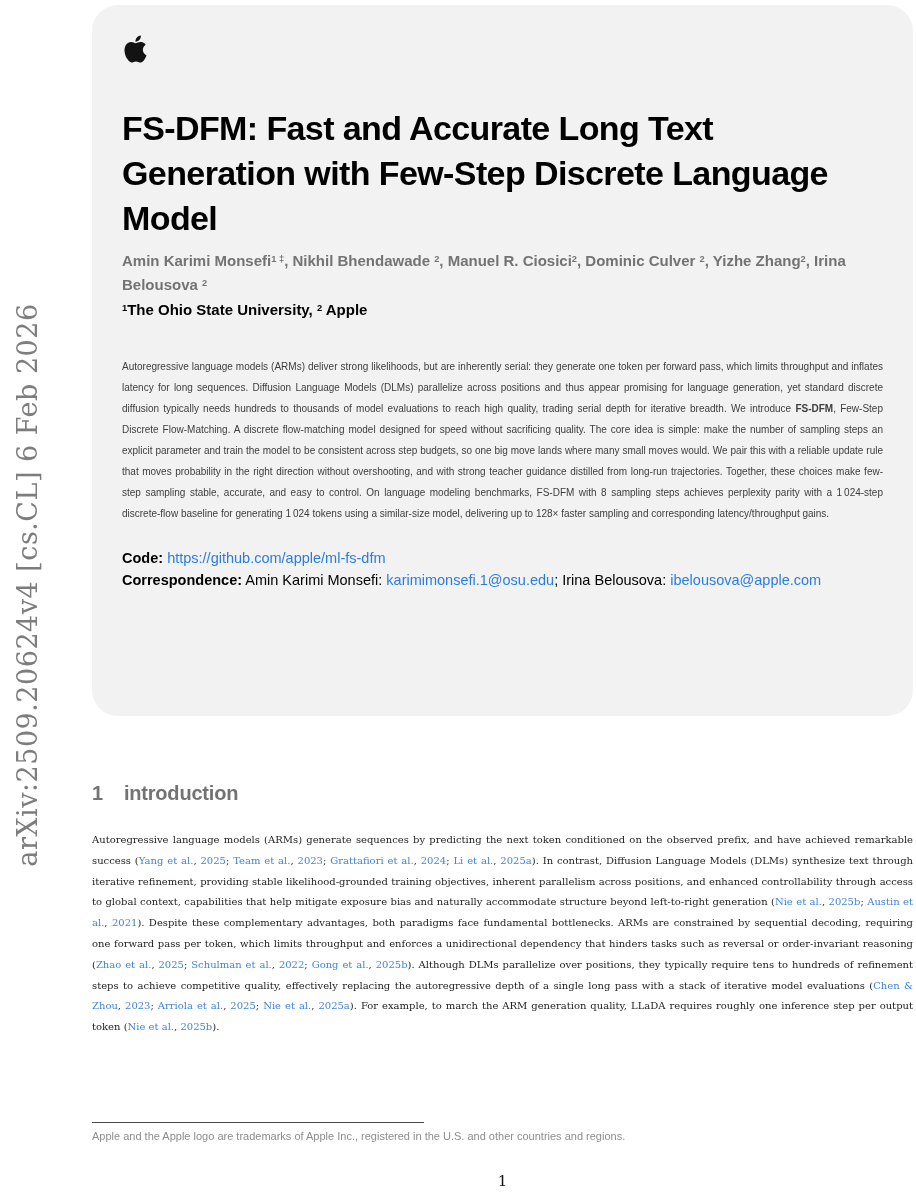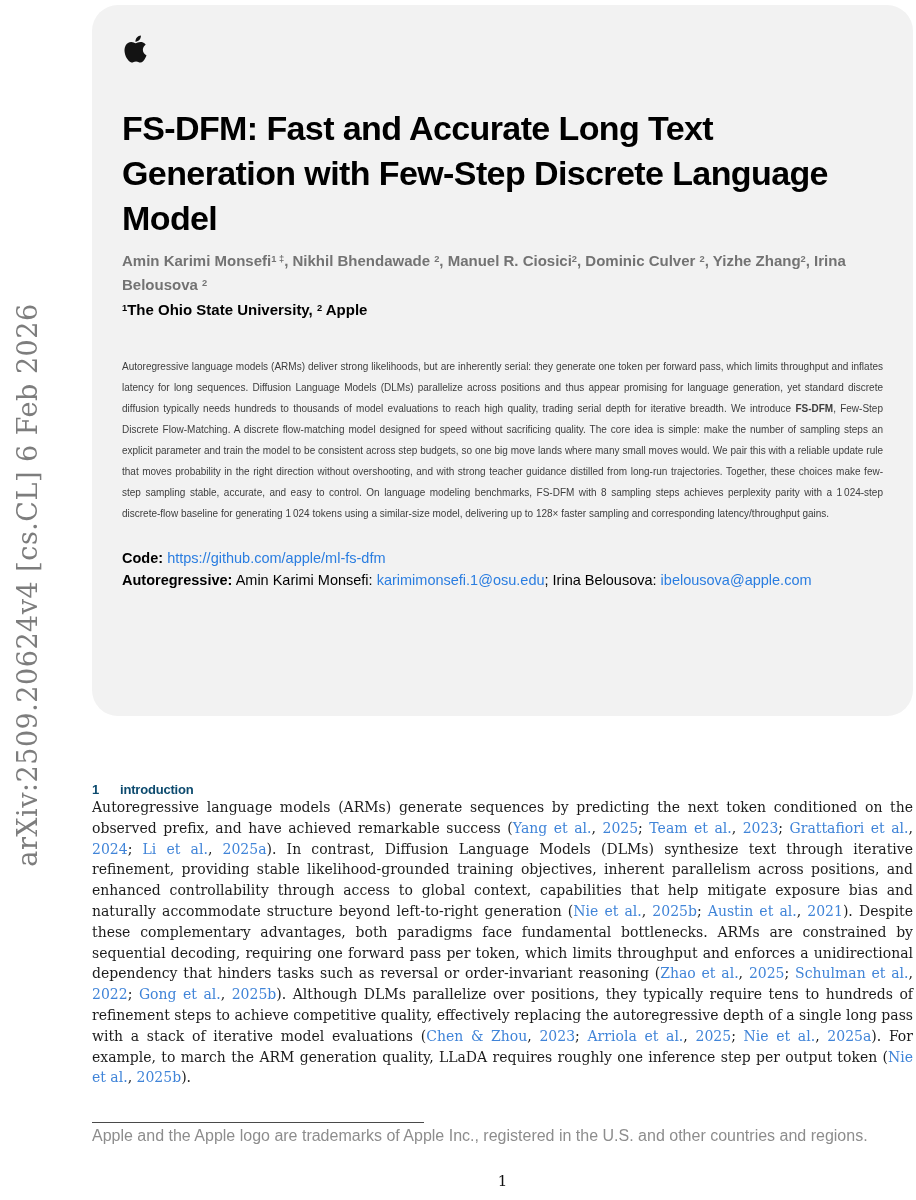--- a/index.html
+++ b/index.html
@@ -54,35 +54,36 @@
   .run-b{font-weight:700;}
   .run-sup{font-weight:700;font-size:0.62em;position:relative;top:-0.45em;}
   .run-link{color:var(--link);}
   .run-cite{color:var(--cite);}
 
   
   .main{
     position:absolute;left:92px;top:782px;width:821px;
   }
   .section-heading{
-    font-size:13px;font-weight:700;color:#0c4a6e;letter-spacing:-0.2px;
+    font-size:20px;font-weight:700;color:#737373;letter-spacing:-0.2px;
   }
   .section-heading .sec-num{margin-right:21px;}
   .body-paragraph{
+    margin-top:25px;
     font-family:"DejaVu Serif","Liberation Serif",serif;
-    font-size:14px;line-height:20.8px;color:var(--body-ink);
+    font-size:10px;line-height:20.8px;color:var(--body-ink);
     text-align:justify;
   }
 
   
   .footnote{
     position:absolute;left:92px;top:1122px;width:821px;
   }
   .footnote-rule{width:332px;border-top:1.5px solid #4a4a4a;margin-bottom:6px;}
-  .footnote-text{font-size:16px;color:var(--foot-gray);line-height:14px;}
+  .footnote-text{font-size:11px;color:var(--foot-gray);line-height:14px;}
 
   
   .page-number{
     position:absolute;left:92px;top:1172px;width:821px;text-align:center;
     font-family:"DejaVu Serif","Liberation Serif",serif;
     font-size:15px;color:#111;
   }
 </style>
 </head>
 <body>
@@ -100,21 +101,21 @@
 
   <div class="authors"><span class="run-b">Amin Karimi Monsefi</span><span class="run-sup">1 ‡</span><span class="run-b">, Nikhil Bhendawade </span><span class="run-sup">2</span><span class="run-b">, Manuel R. Ciosici</span><span class="run-sup">2</span><span class="run-b">, Dominic Culver </span><span class="run-sup">2</span><span class="run-b">, Yizhe Zhang</span><span class="run-sup">2</span><span class="run-b">, Irina Belousova </span><span class="run-sup">2</span></div>
 
   <div class="affiliations"><span class="run-sup">1</span><span class="run-b">The Ohio State University, </span><span class="run-sup">2</span><span class="run-b"> Apple</span></div>
 
 
   <div class="abstract"><span>Autoregressive language models (ARMs) deliver strong likelihoods, but are inherently serial: they generate one token per forward pass, which limits throughput and inflates latency for long sequences. Diffusion Language Models (DLMs) parallelize across positions and thus appear promising for language generation, yet standard discrete diffusion typically needs hundreds to thousands of model evaluations to reach high quality, trading serial depth for iterative breadth. We introduce </span><span class="run-b">FS-DFM</span><span>, Few-Step Discrete Flow-Matching. A discrete flow-matching model designed for speed without sacrificing quality. The core idea is simple: make the number of sampling steps an explicit parameter and train the model to be consistent across step budgets, so one big move lands where many small moves would. We pair this with a reliable update rule that moves probability in the right direction without overshooting, and with strong teacher guidance distilled from long-run trajectories. Together, these choices make few-step sampling stable, accurate, and easy to control. On language modeling benchmarks, FS-DFM with 8 sampling steps achieves perplexity parity with a 1 024-step discrete-flow baseline for generating 1 024 tokens using a similar-size model, delivering up to 128× faster sampling and corresponding latency/throughput gains.</span></div>
 
   <div class="meta-block">
     <div class="meta-line"><span class="run-b">Code:</span><span>  </span><span class="run-link">https://github.com/apple/ml-fs-dfm</span></div>
-    <div class="meta-line"><span class="run-b">Autoregressive:</span><span>  Amin Karimi Monsefi: </span><span class="run-link">karimimonsefi.1@osu.edu</span><span>; Irina Belousova: </span><span class="run-link">ibelousova@apple.com</span></div>
+    <div class="meta-line"><span class="run-b">Correspondence:</span><span>  Amin Karimi Monsefi: </span><span class="run-link">karimimonsefi.1@osu.edu</span><span>; Irina Belousova: </span><span class="run-link">ibelousova@apple.com</span></div>
   </div>
 </div>
 
 <div class="main">
   <h2 class="section-heading">
     <span class="sec-num">1</span><span>introduction</span>
   </h2>
 
   <p class="body-paragraph"><span>Autoregressive language models (ARMs) generate sequences by predicting the next token conditioned on the observed prefix, and have achieved remarkable success (</span><span class="run-cite">Yang et al.</span><span>, </span><span class="run-cite">2025</span><span>; </span><span class="run-cite">Team et al.</span><span>, </span><span class="run-cite">2023</span><span>; </span><span class="run-cite">Grattafiori et al.</span><span>, </span><span class="run-cite">2024</span><span>; </span><span class="run-cite">Li et al.</span><span>, </span><span class="run-cite">2025a</span><span>).  In contrast, Diffusion Language Models (DLMs) synthesize text through iterative refinement, providing stable likelihood-grounded training objectives, inherent parallelism across positions, and enhanced controllability through access to global context, capabilities that help mitigate exposure bias and naturally accommodate structure beyond left-to-right generation (</span><span class="run-cite">Nie et al.</span><span>, </span><span class="run-cite">2025b</span><span>; </span><span class="run-cite">Austin et al.</span><span>, </span><span class="run-cite">2021</span><span>).  Despite these complementary advantages, both paradigms face fundamental bottlenecks.  ARMs are constrained by sequential decoding, requiring one forward pass per token, which limits throughput and enforces a unidirectional dependency that hinders tasks such as reversal or order-invariant reasoning (</span><span class="run-cite">Zhao et al.</span><span>, </span><span class="run-cite">2025</span><span>; </span><span class="run-cite">Schulman et al.</span><span>, </span><span class="run-cite">2022</span><span>; </span><span class="run-cite">Gong et al.</span><span>, </span><span class="run-cite">2025b</span><span>).  Although DLMs parallelize over positions, they typically require tens to hundreds of refinement steps to achieve competitive quality, effectively replacing the autoregressive depth of a single long pass with a stack of iterative model evaluations (</span><span class="run-cite">Chen &amp; Zhou</span><span>, </span><span class="run-cite">2023</span><span>; </span><span class="run-cite">Arriola et al.</span><span>, </span><span class="run-cite">2025</span><span>; </span><span class="run-cite">Nie et al.</span><span>, </span><span class="run-cite">2025a</span><span>).  For example, to march the ARM generation quality, LLaDA requires roughly one inference step per output token (</span><span class="run-cite">Nie et al.</span><span>, </span><span class="run-cite">2025b</span><span>).</span></p>
 </div>

